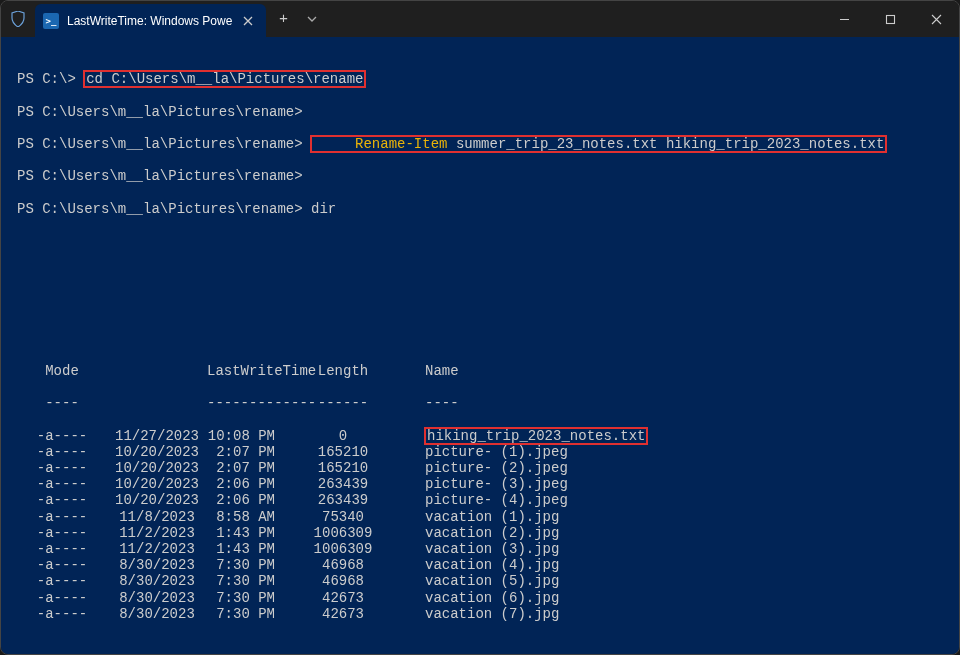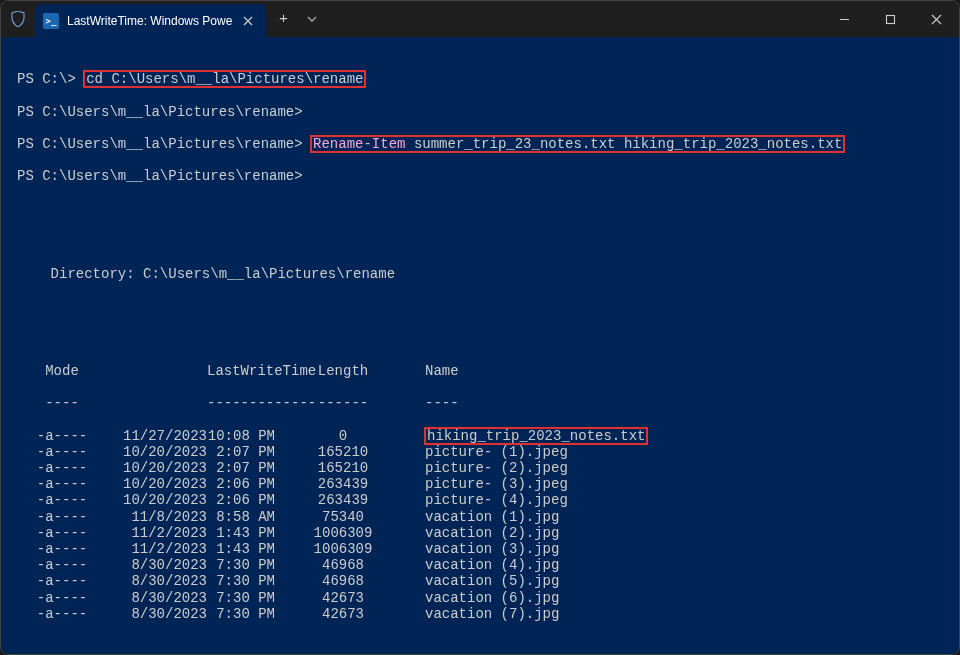--- a/index.html
+++ b/index.html
@@ -74,32 +74,32 @@
   .terminal {
     background: #012456;
     height: calc(100% - 36px);
     color: #cccccc;
     padding: 18px 16px 16px 16px;
     font-size: 14px;
     line-height: 16.2px;
     white-space: pre;
     overflow: hidden;
   }
-  .yellow { color: #f9a8d4; }
+  .yellow { color: #eab308; padding-left: 42px; }
   .hi-box {
     outline: 2px solid #e03030;
     outline-offset: -1px;
     padding: 0 2px;
   }
   .blank { height: 16.2px; }
   .dir-row {
     display: flex;
   }
   .col-mode { width: 90px; text-align: center; }
-  .col-date { width: 100px; text-align: right; }
+  .col-date { width: 100px; text-align: center; }
   .col-time { width: 78px; text-align: right; padding-right: 10px;}
   .col-len  { width: 116px; text-align: center; }
   .col-name { padding-left: 24px; text-align: center; }
 </style>
 </head>
 <body>
 
 <div class="titlebar">
   <div class="shield">
     <svg width="14" height="16" viewBox="0 0 14 16">
@@ -139,23 +139,23 @@
         </svg>
     </div>
   </div>
 </div>
 
 <div class="terminal">
 <div><span>PS C:\&gt;</span> <span class="hi-box">cd C:\Users\m__la\Pictures\rename</span></div>
 <div>PS C:\Users\m__la\Pictures\rename&gt;</div>
 <div><span>PS C:\Users\m__la\Pictures\rename&gt;</span> <span class="hi-box"><span class="yellow">Rename-Item</span><span> summer_trip_23_notes.txt hiking_trip_2023_notes.txt</span></span></div>
 <div>PS C:\Users\m__la\Pictures\rename&gt;</div>
+<div><span>PS C:\Users\m__la\Pictures\rename&gt;</span><span> dir</span></div>
 <div class="blank"></div>
 <div class="blank"></div>
-<div>    Directory: C:\Users\m__la\Pictures\rename</div>
 <div class="blank"></div>
 <div class="blank"></div>
 <div class="dir-row"><span class="col-mode">Mode</span><span class="col-date"></span><span class="col-time" style="text-align:right">LastWriteTime</span><span class="col-len">Length</span><span class="col-name">Name</span></div>
 <div class="dir-row"><span class="col-mode">----</span><span class="col-date"></span><span class="col-time">-------------</span><span class="col-len">------</span><span class="col-name">----</span></div>
 <div id="listing"><div class="dir-row"><span class="col-mode">-a----</span><span class="col-date">11/27/2023</span><span class="col-time">10:08 PM</span><span class="col-len">0</span><span class="col-name"><span class="hi-box">hiking_trip_2023_notes.txt</span></span></div><div class="dir-row"><span class="col-mode">-a----</span><span class="col-date">10/20/2023</span><span class="col-time">2:07 PM</span><span class="col-len">165210</span><span class="col-name">picture- (1).jpeg</span></div><div class="dir-row"><span class="col-mode">-a----</span><span class="col-date">10/20/2023</span><span class="col-time">2:07 PM</span><span class="col-len">165210</span><span class="col-name">picture- (2).jpeg</span></div><div class="dir-row"><span class="col-mode">-a----</span><span class="col-date">10/20/2023</span><span class="col-time">2:06 PM</span><span class="col-len">263439</span><span class="col-name">picture- (3).jpeg</span></div><div class="dir-row"><span class="col-mode">-a----</span><span class="col-date">10/20/2023</span><span class="col-time">2:06 PM</span><span class="col-len">263439</span><span class="col-name">picture- (4).jpeg</span></div><div class="dir-row"><span class="col-mode">-a----</span><span class="col-date">11/8/2023</span><span class="col-time">8:58 AM</span><span class="col-len">75340</span><span class="col-name">vacation (1).jpg</span></div><div class="dir-row"><span class="col-mode">-a----</span><span class="col-date">11/2/2023</span><span class="col-time">1:43 PM</span><span class="col-len">1006309</span><span class="col-name">vacation (2).jpg</span></div><div class="dir-row"><span class="col-mode">-a----</span><span class="col-date">11/2/2023</span><span class="col-time">1:43 PM</span><span class="col-len">1006309</span><span class="col-name">vacation (3).jpg</span></div><div class="dir-row"><span class="col-mode">-a----</span><span class="col-date">8/30/2023</span><span class="col-time">7:30 PM</span><span class="col-len">46968</span><span class="col-name">vacation (4).jpg</span></div><div class="dir-row"><span class="col-mode">-a----</span><span class="col-date">8/30/2023</span><span class="col-time">7:30 PM</span><span class="col-len">46968</span><span class="col-name">vacation (5).jpg</span></div><div class="dir-row"><span class="col-mode">-a----</span><span class="col-date">8/30/2023</span><span class="col-time">7:30 PM</span><span class="col-len">42673</span><span class="col-name">vacation (6).jpg</span></div><div class="dir-row"><span class="col-mode">-a----</span><span class="col-date">8/30/2023</span><span class="col-time">7:30 PM</span><span class="col-len">42673</span><span class="col-name">vacation (7).jpg</span></div></div>
 
 
 
 </div>
 

